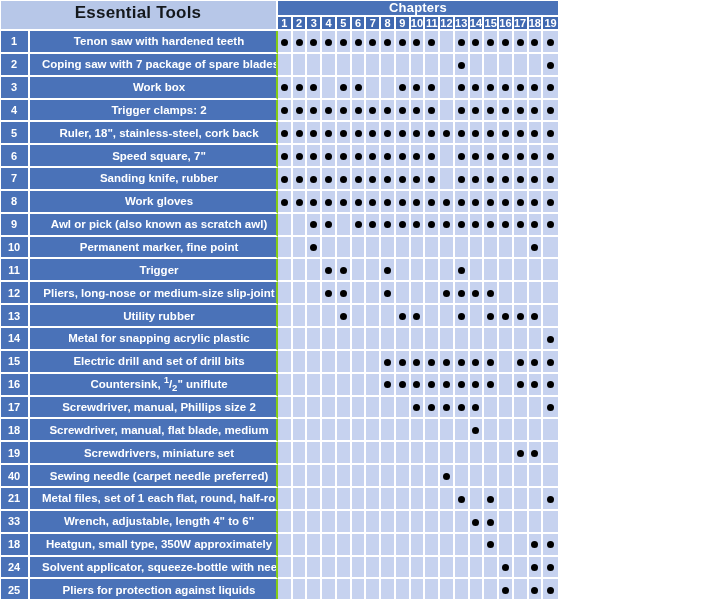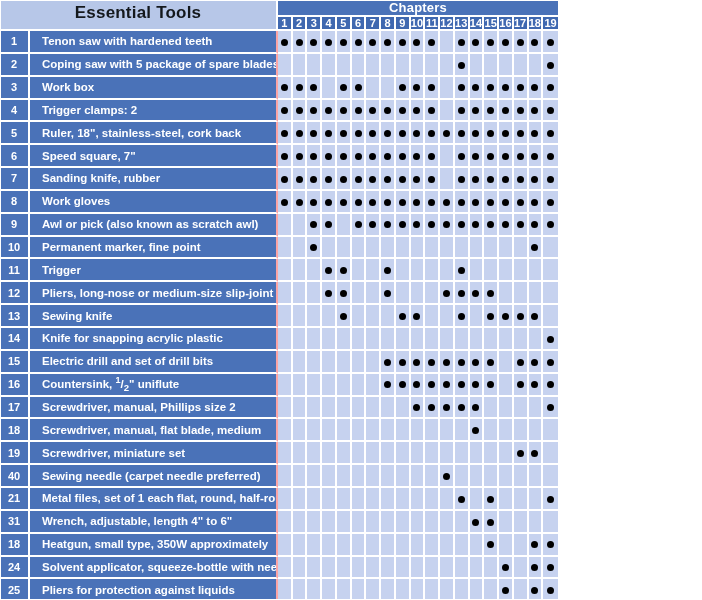--- a/index.html
+++ b/index.html
@@ -85,24 +85,24 @@
     border-right: 2px solid #ffffff;
     width: 30px;
   }
 
   
   .toolname {
     background: #4a72b8;
     color: #ffffff;
     font-size: 11.5px;
     font-weight: 700;
-    text-align: left;
+    text-align: center;
     padding-left: 12px;
     border-bottom: 2px solid #ffffff;
-    border-right: 2px solid #fca5a5;
+    border-right: 2px solid #84cc16;
     white-space: nowrap;
     overflow: hidden;
   }
   .toolname sup, .toolname .frac {
     font-size: 9px;
   }
 
   
   .cell {
     background: #c6d2ef;
@@ -188,21 +188,21 @@
           <td class="cell"><span class="dot"></span></td>
           <td class="cell"><span class="dot"></span></td>
           <td class="cell"><span class="dot"></span></td>
           <td class="cell"><span class="dot"></span></td>
           <td class="cell"><span class="dot"></span></td>
           <td class="cell"><span class="dot"></span></td>
           <td class="cell last"><span class="dot"></span></td>
         </tr>
         <tr>
           <td class="rownum">2</td>
-          <td class="toolname">Coping saw with 5 package of spare blades</td>
+          <td class="toolname">Coping saw with 7 package of spare blades</td>
           <td class="cell"></td>
           <td class="cell"></td>
           <td class="cell"></td>
           <td class="cell"></td>
           <td class="cell"></td>
           <td class="cell"></td>
           <td class="cell"></td>
           <td class="cell"></td>
           <td class="cell"></td>
           <td class="cell"></td>
@@ -441,21 +441,21 @@
           <td class="cell"><span class="dot"></span></td>
           <td class="cell"><span class="dot"></span></td>
           <td class="cell"><span class="dot"></span></td>
           <td class="cell"></td>
           <td class="cell"></td>
           <td class="cell"></td>
           <td class="cell last"></td>
         </tr>
         <tr>
           <td class="rownum">13</td>
-          <td class="toolname">Sewing knife</td>
+          <td class="toolname">Utility rubber</td>
           <td class="cell"></td>
           <td class="cell"></td>
           <td class="cell"></td>
           <td class="cell"></td>
           <td class="cell"><span class="dot"></span></td>
           <td class="cell"></td>
           <td class="cell"></td>
           <td class="cell"></td>
           <td class="cell"><span class="dot"></span></td>
           <td class="cell"><span class="dot"></span></td>
@@ -464,21 +464,21 @@
           <td class="cell"><span class="dot"></span></td>
           <td class="cell"></td>
           <td class="cell"><span class="dot"></span></td>
           <td class="cell"><span class="dot"></span></td>
           <td class="cell"><span class="dot"></span></td>
           <td class="cell"><span class="dot"></span></td>
           <td class="cell last"></td>
         </tr>
         <tr>
           <td class="rownum">14</td>
-          <td class="toolname">Knife for snapping acrylic plastic</td>
+          <td class="toolname">Metal for snapping acrylic plastic</td>
           <td class="cell"></td>
           <td class="cell"></td>
           <td class="cell"></td>
           <td class="cell"></td>
           <td class="cell"></td>
           <td class="cell"></td>
           <td class="cell"></td>
           <td class="cell"></td>
           <td class="cell"></td>
           <td class="cell"></td>
@@ -579,21 +579,21 @@
           <td class="cell"></td>
           <td class="cell"><span class="dot"></span></td>
           <td class="cell"></td>
           <td class="cell"></td>
           <td class="cell"></td>
           <td class="cell"></td>
           <td class="cell last"></td>
         </tr>
         <tr>
           <td class="rownum">19</td>
-          <td class="toolname">Screwdriver, miniature set</td>
+          <td class="toolname">Screwdrivers, miniature set</td>
           <td class="cell"></td>
           <td class="cell"></td>
           <td class="cell"></td>
           <td class="cell"></td>
           <td class="cell"></td>
           <td class="cell"></td>
           <td class="cell"></td>
           <td class="cell"></td>
           <td class="cell"></td>
           <td class="cell"></td>
@@ -647,21 +647,21 @@
           <td class="cell"></td>
           <td class="cell"><span class="dot"></span></td>
           <td class="cell"></td>
           <td class="cell"><span class="dot"></span></td>
           <td class="cell"></td>
           <td class="cell"></td>
           <td class="cell"></td>
           <td class="cell last"><span class="dot"></span></td>
         </tr>
         <tr>
-          <td class="rownum">31</td>
+          <td class="rownum">33</td>
           <td class="toolname">Wrench, adjustable, length 4" to 6"</td>
           <td class="cell"></td>
           <td class="cell"></td>
           <td class="cell"></td>
           <td class="cell"></td>
           <td class="cell"></td>
           <td class="cell"></td>
           <td class="cell"></td>
           <td class="cell"></td>
           <td class="cell"></td>

